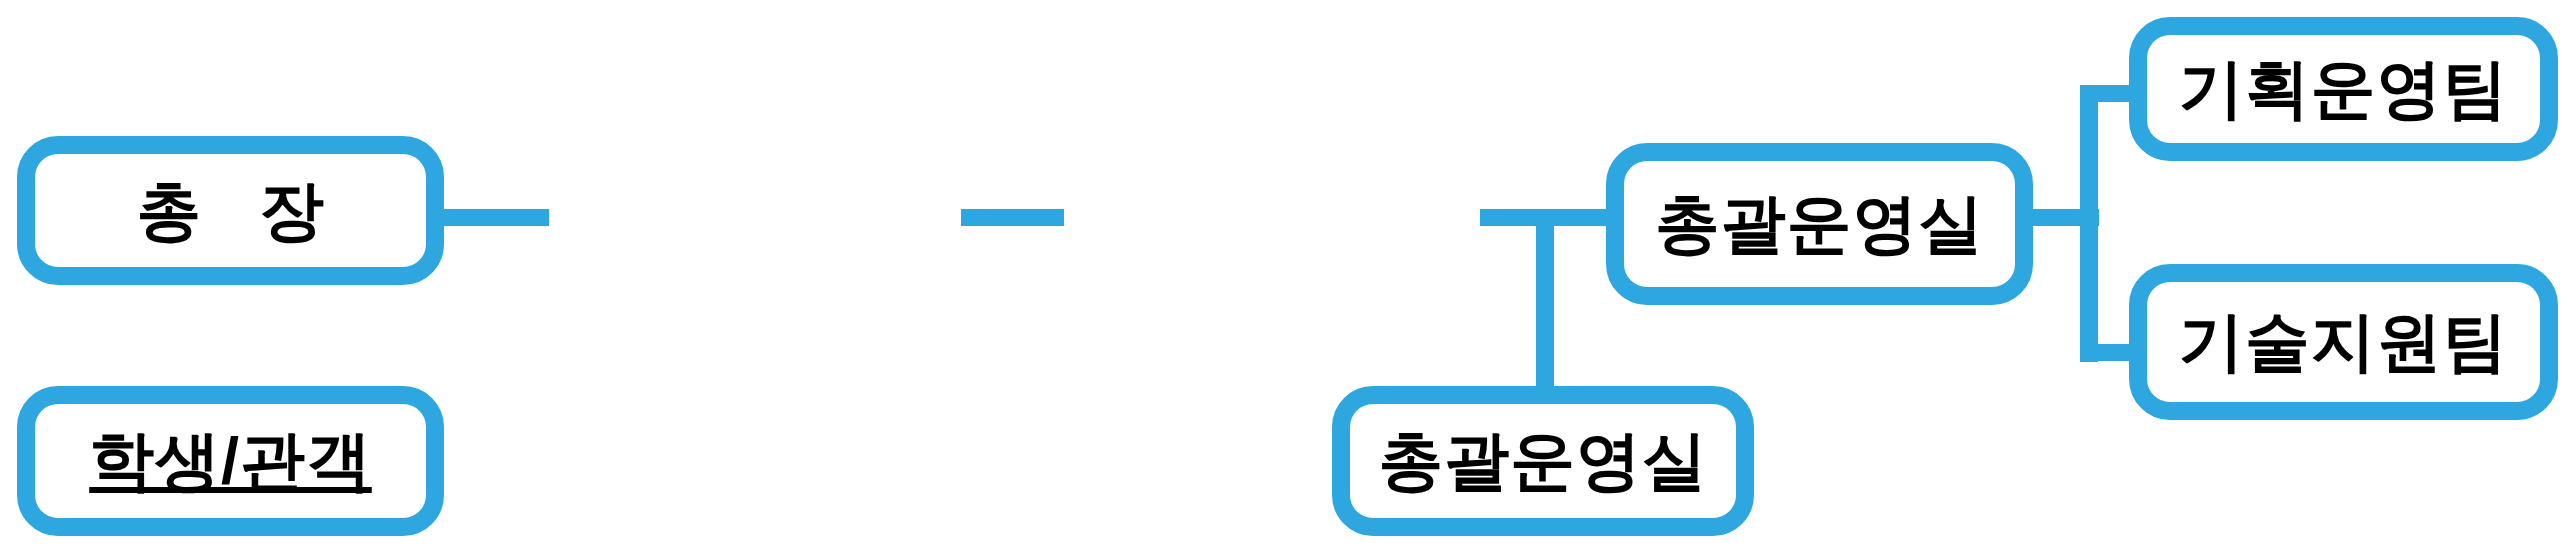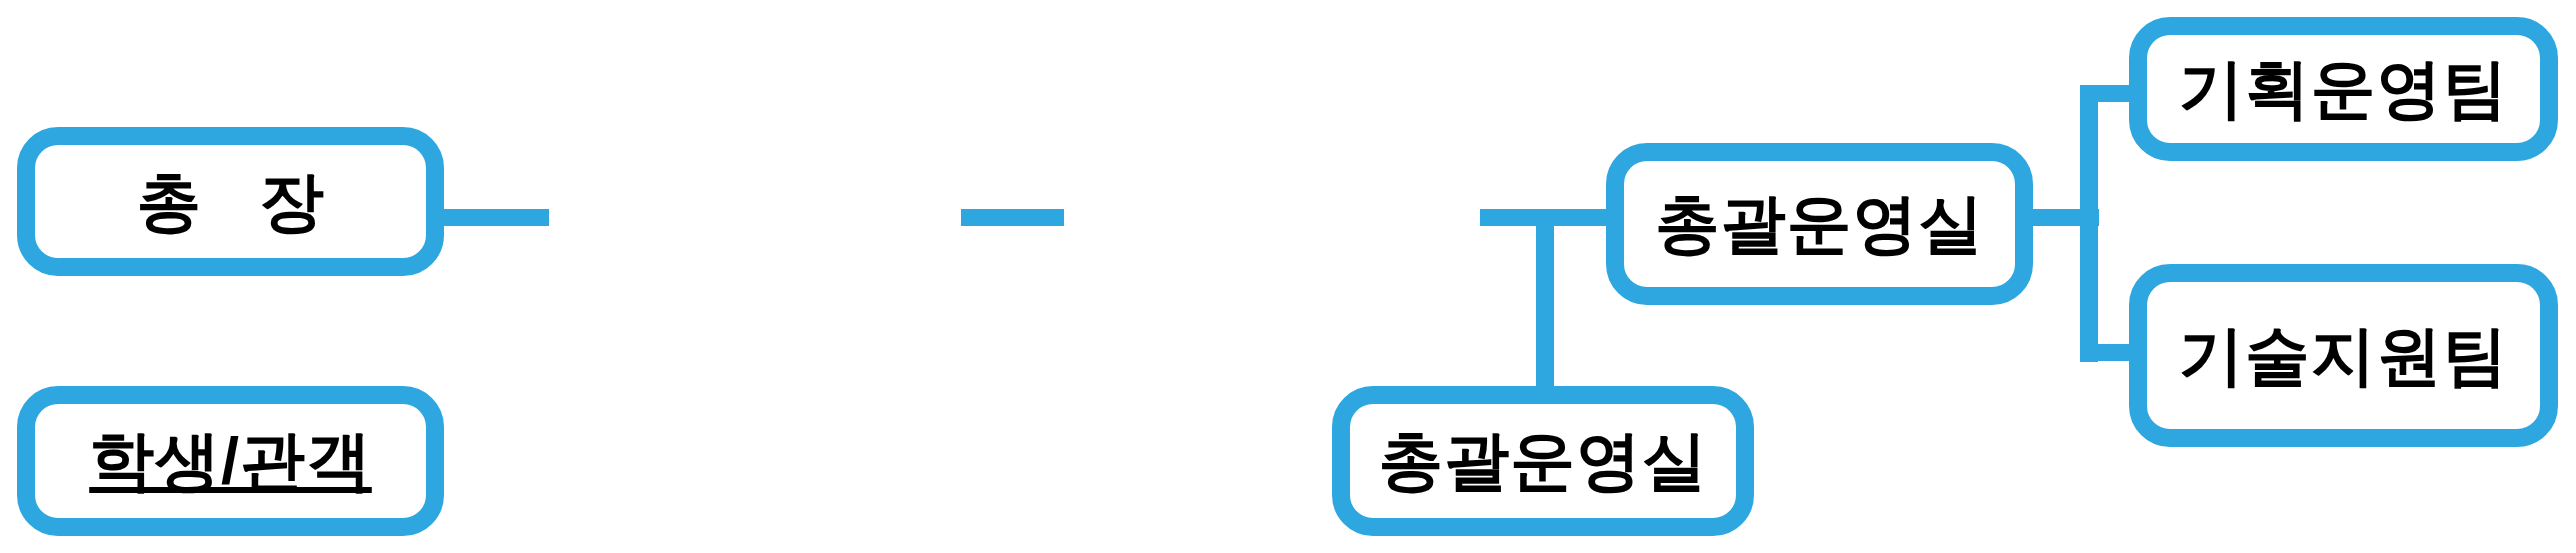--- a/index.html
+++ b/index.html
@@ -31,27 +31,27 @@
     font-weight:700;
     color:var(--ink);
     white-space:pre;
     letter-spacing:0.9px;
   }
   .connector{
     position:absolute;
     background:var(--accent);
   }
   
-  #n-president            {left:17px;   top:127px; width:427px; height:149px;}
+  #n-president            {left:17px;   top:136px; width:427px; height:149px;}
   #n-vice-president       {left:542px;  top:143px; width:427px; height:149px;}
   #n-center-director      {left:1058px; top:143px; width:428px; height:149px;}
   #n-general-operations   {left:1606px; top:143px; width:427px; height:162px;}
   
   #n-planning-team        {left:2129px; top:17px;  width:429px; height:144px;}
-  #n-tech-support-team    {left:2129px; top:264px; width:429px; height:183px;}
+  #n-tech-support-team    {left:2129px; top:264px; width:429px; height:156px;}
   
   #n-steering-committee   {left:1332px; top:386px; width:422px; height:150px;}
   #n-students-audience    {left:17px;   top:386px; width:427px; height:150px;text-decoration:underline;}
   
   #c-president-vice       {left:436px;  top:209px; width:113px; height:17px;}
   #c-vice-center          {left:961px; top:209px; width:103px; height:17px;}
   #c-center-general       {left:1480px; top:209px; width:133px; height:17px;}
   #c-drop-committee       {left:1536px; top:218px; width:18px;  height:174px;}
   #c-general-stub         {left:2026px; top:209px; width:73px;  height:17px;}
   #c-bracket-vertical     {left:2080px; top:85px;  width:18px;  height:277px;}

